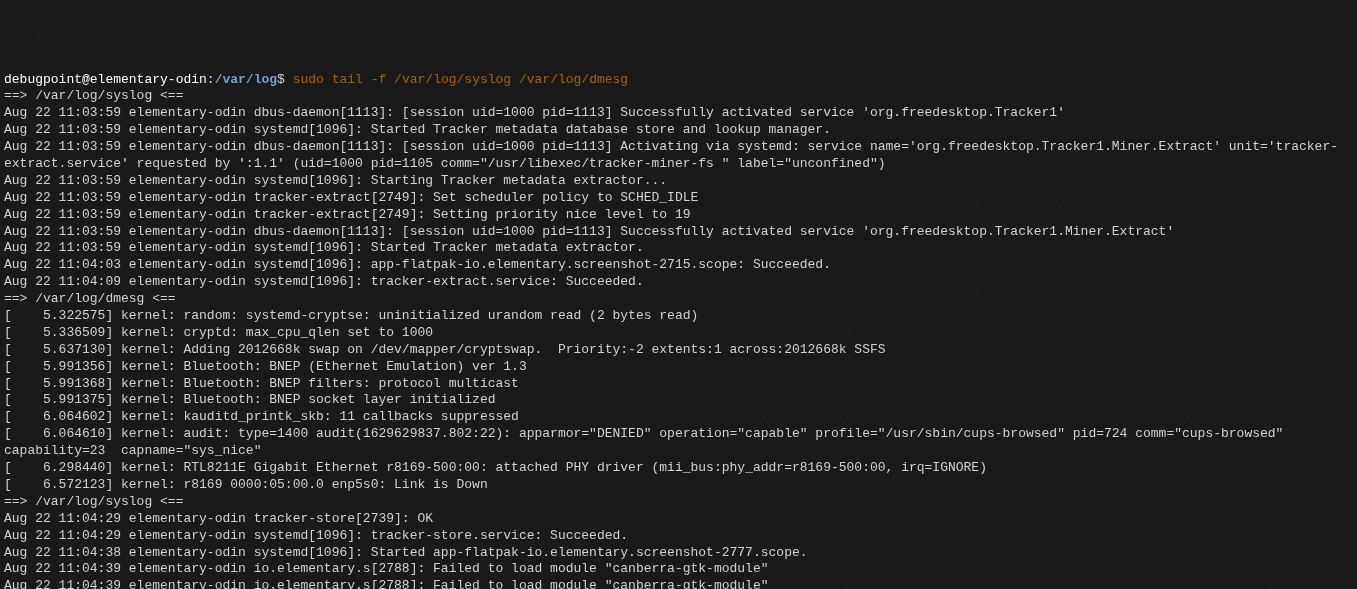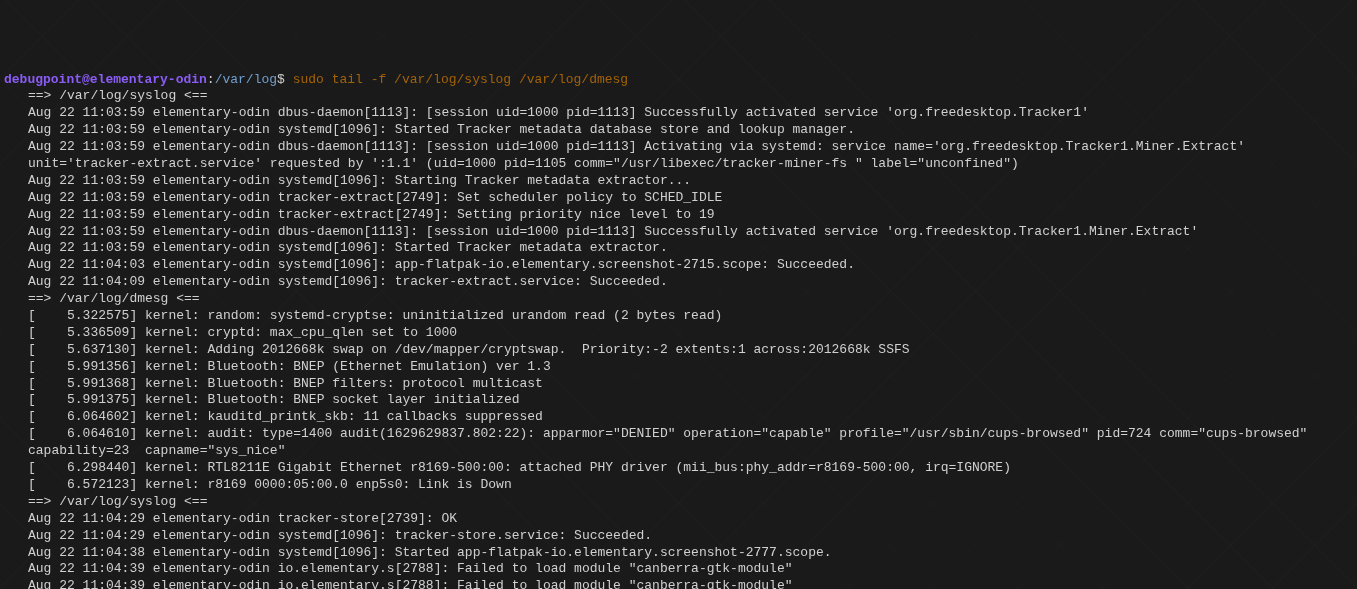--- a/index.html
+++ b/index.html
@@ -20,37 +20,36 @@
       width: 1357px;
       height: 589px;
       overflow: hidden;
       white-space: pre-wrap;
       word-wrap: break-word;
     }
     .prompt-line {
       display: block;
     }
     .user-host {
-      color: #8b5cf6;
-      font-weight: bold;
+      color: #ffffff;
+      font-weight: normal;
     }
     .path {
       color: #729fcf;
-      font-weight: normal;
+      font-weight: bold;
     }
     .dollar {
       color: #d0d0d0;
     }
     .command {
       color: #a16207;
     }
     .log-line {
       color: #d0d0d0;
       display: block;
-      margin-left: 24px;
     }
     .terminal-content {
       display: block;
     }
   </style>
 </head>
 <body>
 
 
 

